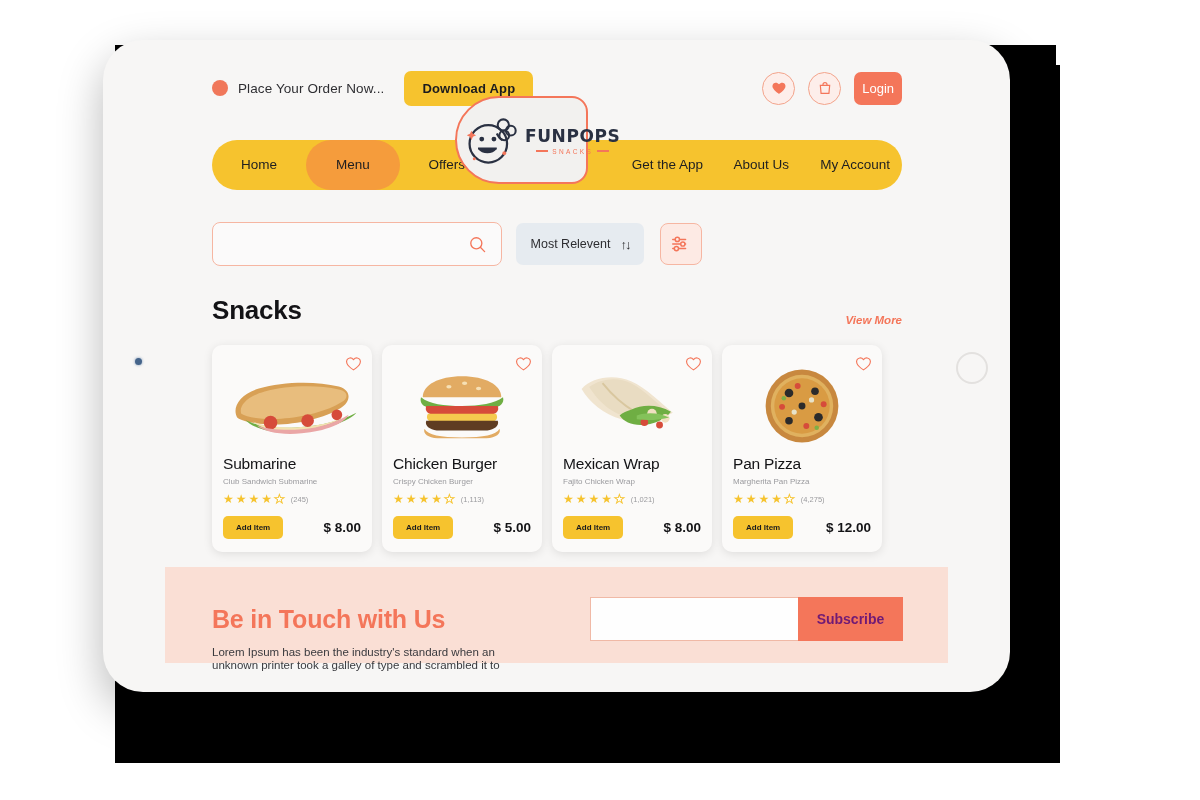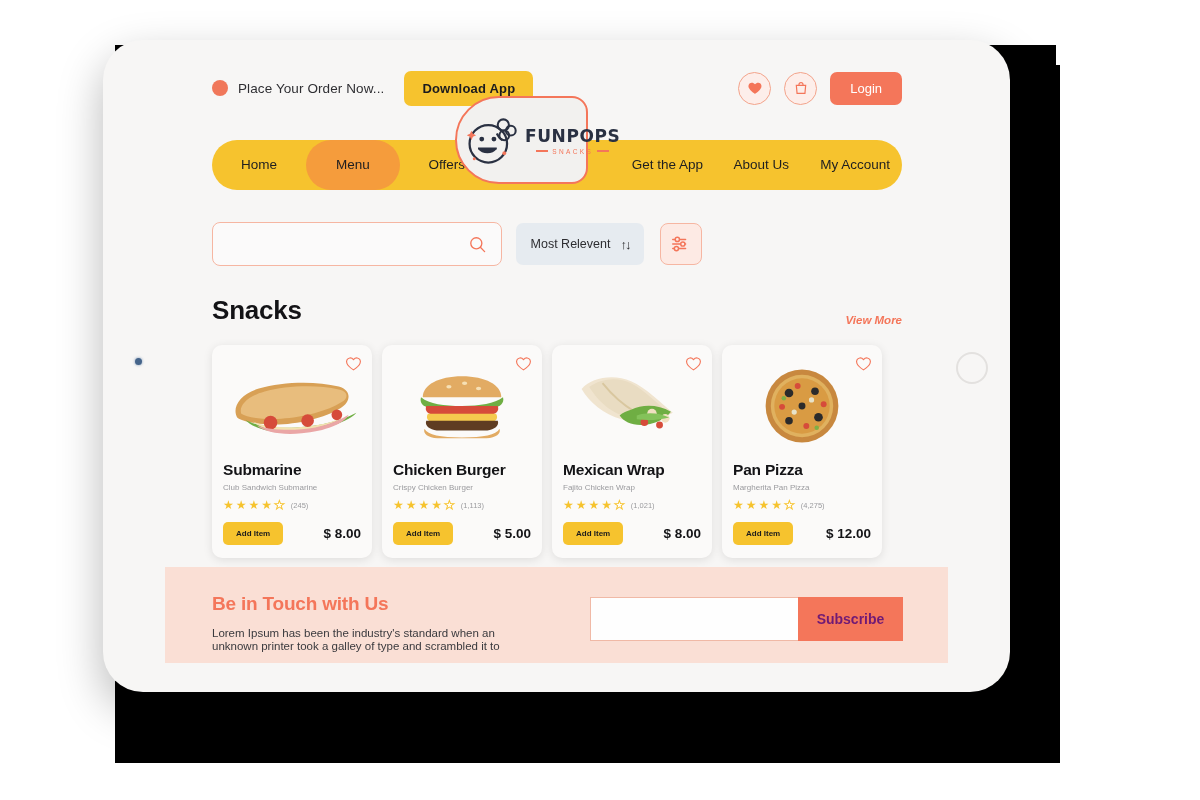--- a/index.html
+++ b/index.html
@@ -79,21 +79,21 @@
     border: 1.6px solid #f2a38b;
     background: #fdeeea;
     display:flex; align-items:center; justify-content:center;
     cursor: pointer;
   }
   .circ-btn svg { width: 16px; height: 16px; }
   .btn-login {
     background:#f4765a; color:#fff;
     font-size: 13px; font-weight:500;
     border:none; border-radius:7px;
-    padding: 9px 20px; cursor:pointer;
+    padding: 9px 8px; cursor:pointer;
   }
 
   
   .navwrap { position:absolute; left: 47px; top: 100px; width: 690px; height: 50px; }
   .navbar {
     position:absolute; inset:0;
     background: #f6c32e;
     border-radius: 25px;
     display:flex; align-items:center;
   }
@@ -218,41 +218,41 @@
   .fav {
     position:absolute; right:10px; top:10px;
     width:17px; height:17px; cursor:pointer;
   }
   .card-img {
     height: 78px;
     margin-top: 12px;
     display:flex; align-items:center; justify-content:center;
   }
   .card-img svg { max-height: 78px; }
-  .card-title { font-size: 15.5px; font-weight: 700; color:#131316; margin-top: 16px; letter-spacing:-.2px; }
+  .card-title { font-size: 15.5px; font-weight: 400; color:#131316; margin-top: 10px; letter-spacing:-.2px; }
   .card-sub { font-size: 8px; color:#9a9a9e; margin-top: 4px; }
   .rating { display:flex; align-items:center; gap:2px; margin-top: 7px; }
   .star { font-size: 12px; color:#f6c32e; line-height:1; }
   .star.off { color:#fff; -webkit-text-stroke: .9px #f6c32e; }
   .rating-count { font-size: 7.5px; color:#9a9a9e; margin-left:4px; }
   .card-foot { display:flex; align-items:center; justify-content:space-between; margin-top: 11px; }
   .add-item {
     background:#f6c32e; border:none; border-radius:5px;
     font-size: 8px; font-weight:700; color:#1c1c1e;
     padding: 7px 13px; cursor:pointer;
   }
   .price { font-size: 13.5px; font-weight:700; color:#131316; }
 
   
   .news {
     position:absolute; left: 0px; top: 527px; width: 783px; height: 96px;
     background: #fadfd5;
     padding: 26px 47px 0;
   }
-  .news-title { font-size: 19px; font-weight:800; color:#f4765a; letter-spacing:-.2px; }
+  .news-title { font-size: 25px; font-weight:800; color:#f4765a; letter-spacing:-.2px;margin-top:12px; }
   .news-text { font-size: 11.5px; color:#3a3a3e; line-height: 13px; margin-top: 12px; max-width: 300px; }
   .news-form {
     position:absolute; right: 45px; top: 30px;
     display:flex; height: 44px;
   }
   .news-input {
     width: 208px; height:44px;
     background:#fefefe;
     border: 1.2px solid #f0b9a6; border-right:none;
     outline:none; padding: 0 12px;

